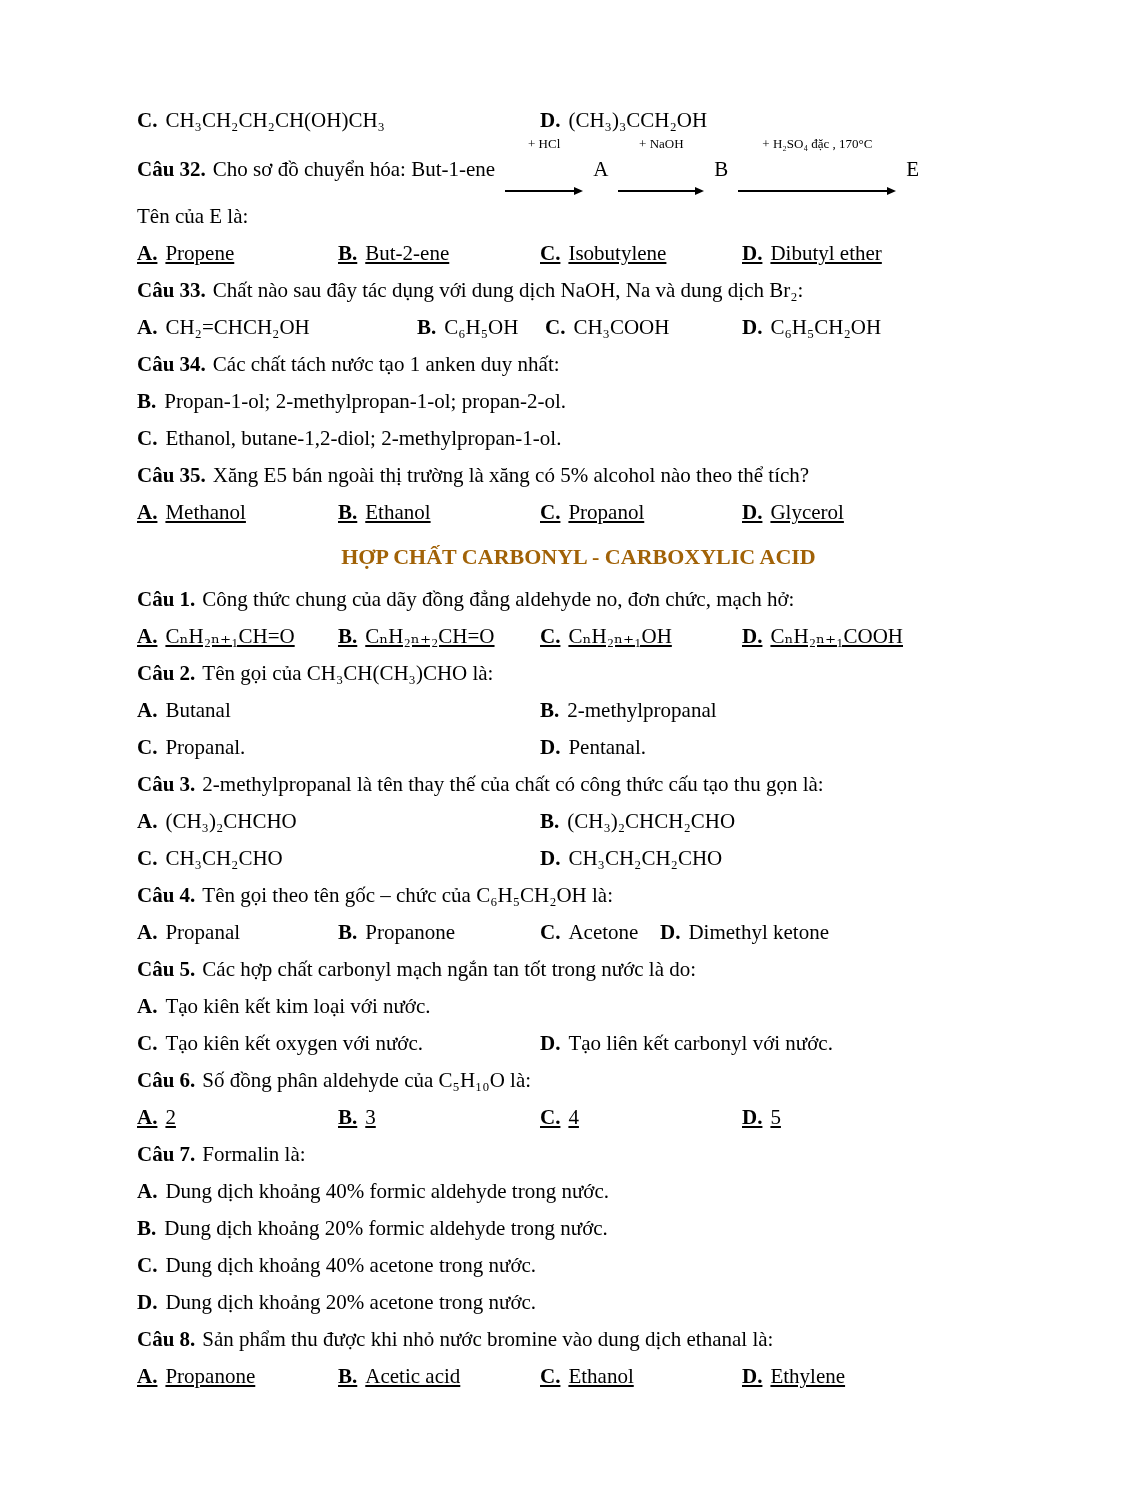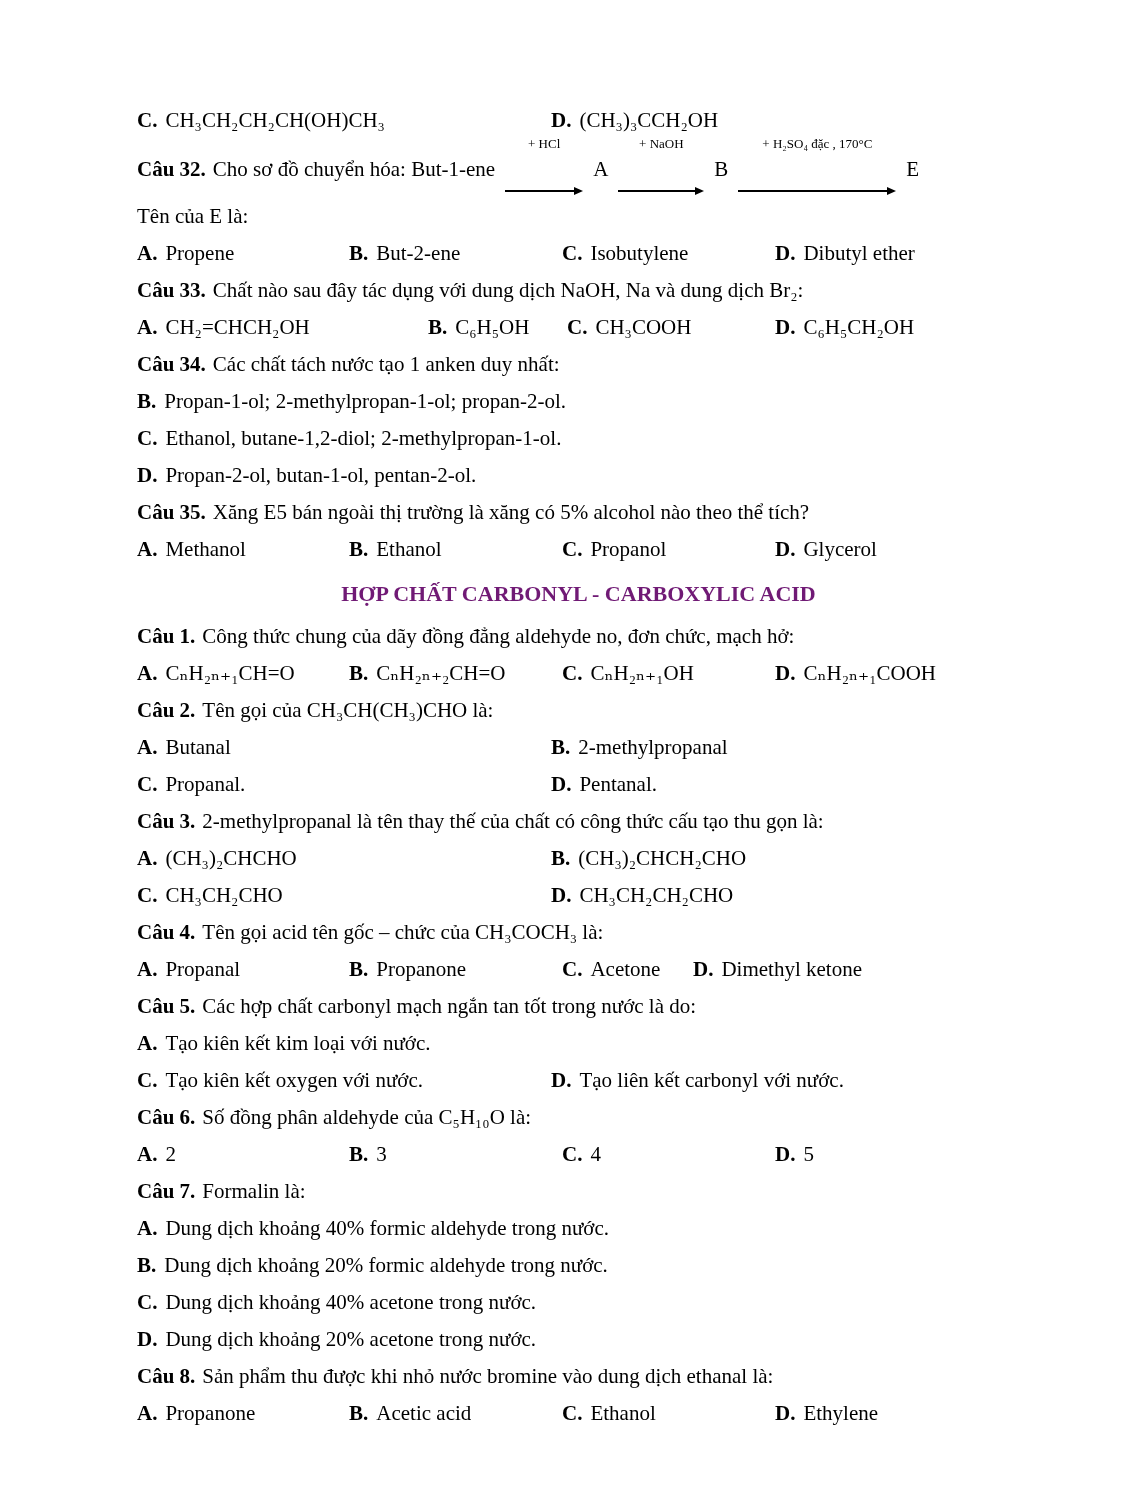--- a/index.html
+++ b/index.html
@@ -6,22 +6,22 @@
   html, body { background:#ffffff; }
   body {
     width:1148px; min-height:1486px;
     font-family:"Liberation Serif","DejaVu Serif",serif;
     font-size:21px; color:#000;
   }
   .page { padding:102px 128px 40px 137px; }
   .line { line-height:37px; }
   .qnum { font-weight:bold; margin-right:7px;text-align:center; }
   .opt-letter { font-weight:bold; margin-right:8px; }
-  .opts { display:grid; line-height:37px;gap:11px; }
-  .cols-std { grid-template-columns:201px 202px 202px 1fr; }
+  .opts { display:grid; line-height:37px; }
+  .cols-std { grid-template-columns:201px 202px 202px 1fr;text-decoration:underline; }
   .cols-2   { grid-template-columns:403px 1fr; }
   .cols-q33 { grid-template-columns:280px 128px 197px 1fr; }
   .cols-q4  { grid-template-columns:201px 202px 120px 1fr; }
   .stack .line { line-height:37px; }
   .section-heading {
     text-align:center; font-weight:bold; font-size:22px;
     line-height:40px; margin:6px 0 4px 0;
   }
   .scheme-line { display:flex; align-items:center; gap:10px; line-height:44px; flex-wrap:wrap; }
   .rxn-step { display:inline-flex; flex-direction:column; align-items:center; transform:translateY(-2px);gap:34px; }
@@ -75,32 +75,31 @@
     <span class="opt"><b class="opt-letter">A.</b><span>CH₂=CHCH₂OH</span></span>
     <span class="opt"><b class="opt-letter">B.</b><span>C₆H₅OH</span></span>
     <span class="opt"><b class="opt-letter">C.</b><span>CH₃COOH</span></span>
     <span class="opt"><b class="opt-letter">D.</b><span>C₆H₅CH₂OH</span></span>
   </div>
 
   <p class="line"><b class="qnum">Câu 34.</b><span>Các chất tách nước tạo 1 anken duy nhất:</span></p>
   <div class="stack">
     <div class="line"><b class="opt-letter">B.</b><span>Propan-1-ol; 2-methylpropan-1-ol; propan-2-ol.</span></div>
     <div class="line"><b class="opt-letter">C.</b><span>Ethanol, butane-1,2-diol; 2-methylpropan-1-ol.</span></div>
-    <div class="line"><b class="opt-letter">D.</b><span>Propan-2-ol, butan-1-ol, pentan-2-ol.</span></div>
   </div>
 
   <p class="line"><b class="qnum">Câu 35.</b><span>Xăng E5 bán ngoài thị trường là xăng có 5% alcohol nào theo thể tích?</span></p>
   <div class="opts cols-std">
     <span class="opt"><b class="opt-letter">A.</b><span>Methanol</span></span>
     <span class="opt"><b class="opt-letter">B.</b><span>Ethanol</span></span>
     <span class="opt"><b class="opt-letter">C.</b><span>Propanol</span></span>
     <span class="opt"><b class="opt-letter">D.</b><span>Glycerol</span></span>
   </div>
 
-  <h2 class="section-heading" style="color: #701a75;">HỢP CHẤT CARBONYL - CARBOXYLIC ACID</h2>
+  <h2 class="section-heading" style="color: #a16207;">HỢP CHẤT CARBONYL - CARBOXYLIC ACID</h2>
 
   <p class="line"><b class="qnum">Câu 1.</b><span>Công thức chung của dãy đồng đẳng aldehyde no, đơn chức, mạch hở:</span></p>
   <div class="opts cols-std">
     <span class="opt"><b class="opt-letter">A.</b><span>CₙH₂ₙ₊₁CH=O</span></span>
     <span class="opt"><b class="opt-letter">B.</b><span>CₙH₂ₙ₊₂CH=O</span></span>
     <span class="opt"><b class="opt-letter">C.</b><span>CₙH₂ₙ₊₁OH</span></span>
     <span class="opt"><b class="opt-letter">D.</b><span>CₙH₂ₙ₊₁COOH</span></span>
   </div>
 
   <p class="line"><b class="qnum">Câu 2.</b><span>Tên gọi của CH₃CH(CH₃)CHO là:</span></p>
@@ -116,21 +115,21 @@
   <p class="line"><b class="qnum">Câu 3.</b><span>2-methylpropanal là tên thay thế của chất có công thức cấu tạo thu gọn là:</span></p>
   <div class="opts cols-2">
     <span class="opt"><b class="opt-letter">A.</b><span>(CH₃)₂CHCHO</span></span>
     <span class="opt"><b class="opt-letter">B.</b><span>(CH₃)₂CHCH₂CHO</span></span>
   </div>
   <div class="opts cols-2">
     <span class="opt"><b class="opt-letter">C.</b><span>CH₃CH₂CHO</span></span>
     <span class="opt"><b class="opt-letter">D.</b><span>CH₃CH₂CH₂CHO</span></span>
   </div>
 
-  <p class="line"><b class="qnum">Câu 4.</b><span>Tên gọi acid tên gốc – chức của CH₃COCH₃ là:</span></p>
+  <p class="line"><b class="qnum">Câu 4.</b><span>Tên gọi theo tên gốc – chức của C₆H₅CH₂OH là:</span></p>
   <div class="opts cols-q4">
     <span class="opt"><b class="opt-letter">A.</b><span>Propanal</span></span>
     <span class="opt"><b class="opt-letter">B.</b><span>Propanone</span></span>
     <span class="opt"><b class="opt-letter">C.</b><span>Acetone</span></span>
     <span class="opt"><b class="opt-letter">D.</b><span>Dimethyl ketone</span></span>
   </div>
 
   <p class="line"><b class="qnum">Câu 5.</b><span>Các hợp chất carbonyl mạch ngắn tan tốt trong nước là do:</span></p>
   <div class="opts cols-2">
     <span class="opt"><b class="opt-letter">A.</b><span>Tạo kiên kết kim loại với nước.</span></span>

